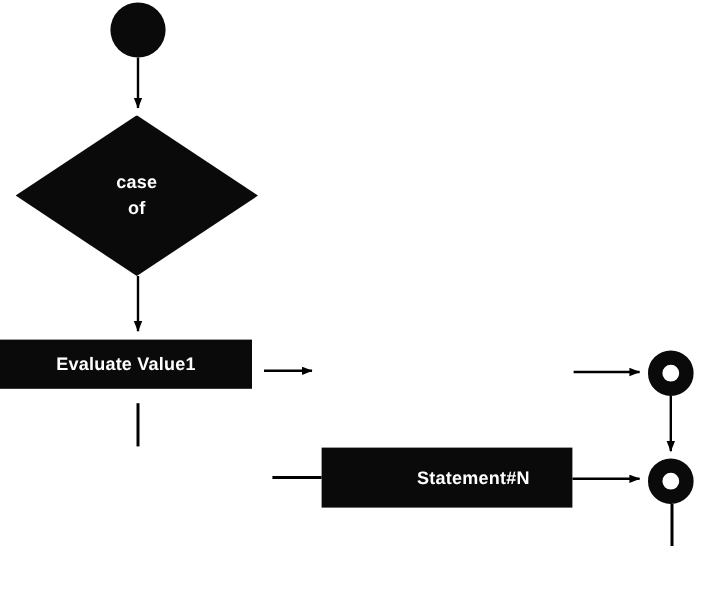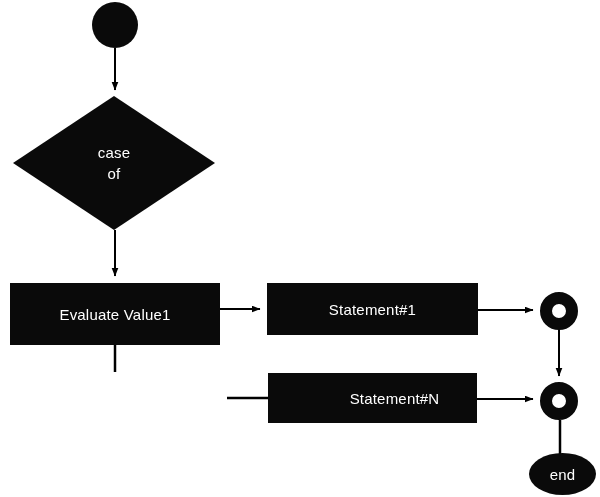--- a/index.html
+++ b/index.html
@@ -7,20 +7,21 @@
     padding: 0;
     background: #ffffff;
     font-family: "Liberation Sans", sans-serif;
   }
   .canvas {
     position: relative;
     width: 600px;
     height: 497px;
     background: #ffffff;
     overflow: hidden;
+    font-weight: bold;
   }
   .edges-layer {
     position: absolute;
     left: 0;
     top: 0;
     width: 600px;
     height: 497px;
     pointer-events: none;
   }
   .node {
@@ -47,21 +48,21 @@
     width: 202px;
     height: 134px;
     clip-path: polygon(50% 0, 100% 50%, 50% 100%, 0 50%);
     flex-direction: column;
     line-height: 21px;
     text-align: center;
   }
   .process {
     height: 53px;
   }
-  .proc-evaluate1 { left: 10px;  top: 283px; width: 210px; height: 62px; text-align: center; }
+  .proc-evaluate1 { left: 0;  top: 283px; width: 210px; height: 41px; text-align: center; }
   .proc-statement1 { left: 267px; top: 283px; width: 211px; height: 52px; }
   .proc-evaluaten { left: 16px;  top: 372px; width: 211px; height: 51px; }
   .proc-statementn { left: 268px; top: 373px; width: 209px; height: 50px; padding-left: 44px; }
   .ring {
     position: absolute;
     width: 38px;
     height: 38px;
     box-sizing: border-box;
     border: 12px solid #0a0a0a;
     border-radius: 50%;
@@ -103,29 +104,23 @@
 
   <div class="node decision">
     <span>case</span>
     <span>of</span>
   </div>
 
   <div class="node process proc-evaluate1">
     <span>Evaluate Value1</span>
   </div>
 
-  <div class="node process proc-statement1">
-    <span>Statement#1</span>
-  </div>
 
 
   <div class="node process proc-statementn">
     <span>Statement#N</span>
   </div>
 
   <div class="ring ring-1"></div>
   <div class="ring ring-2"></div>
 
-  <div class="node end-ellipse">
-    <span>end</span>
-  </div>
 
 </div>
 
 </body></html>

